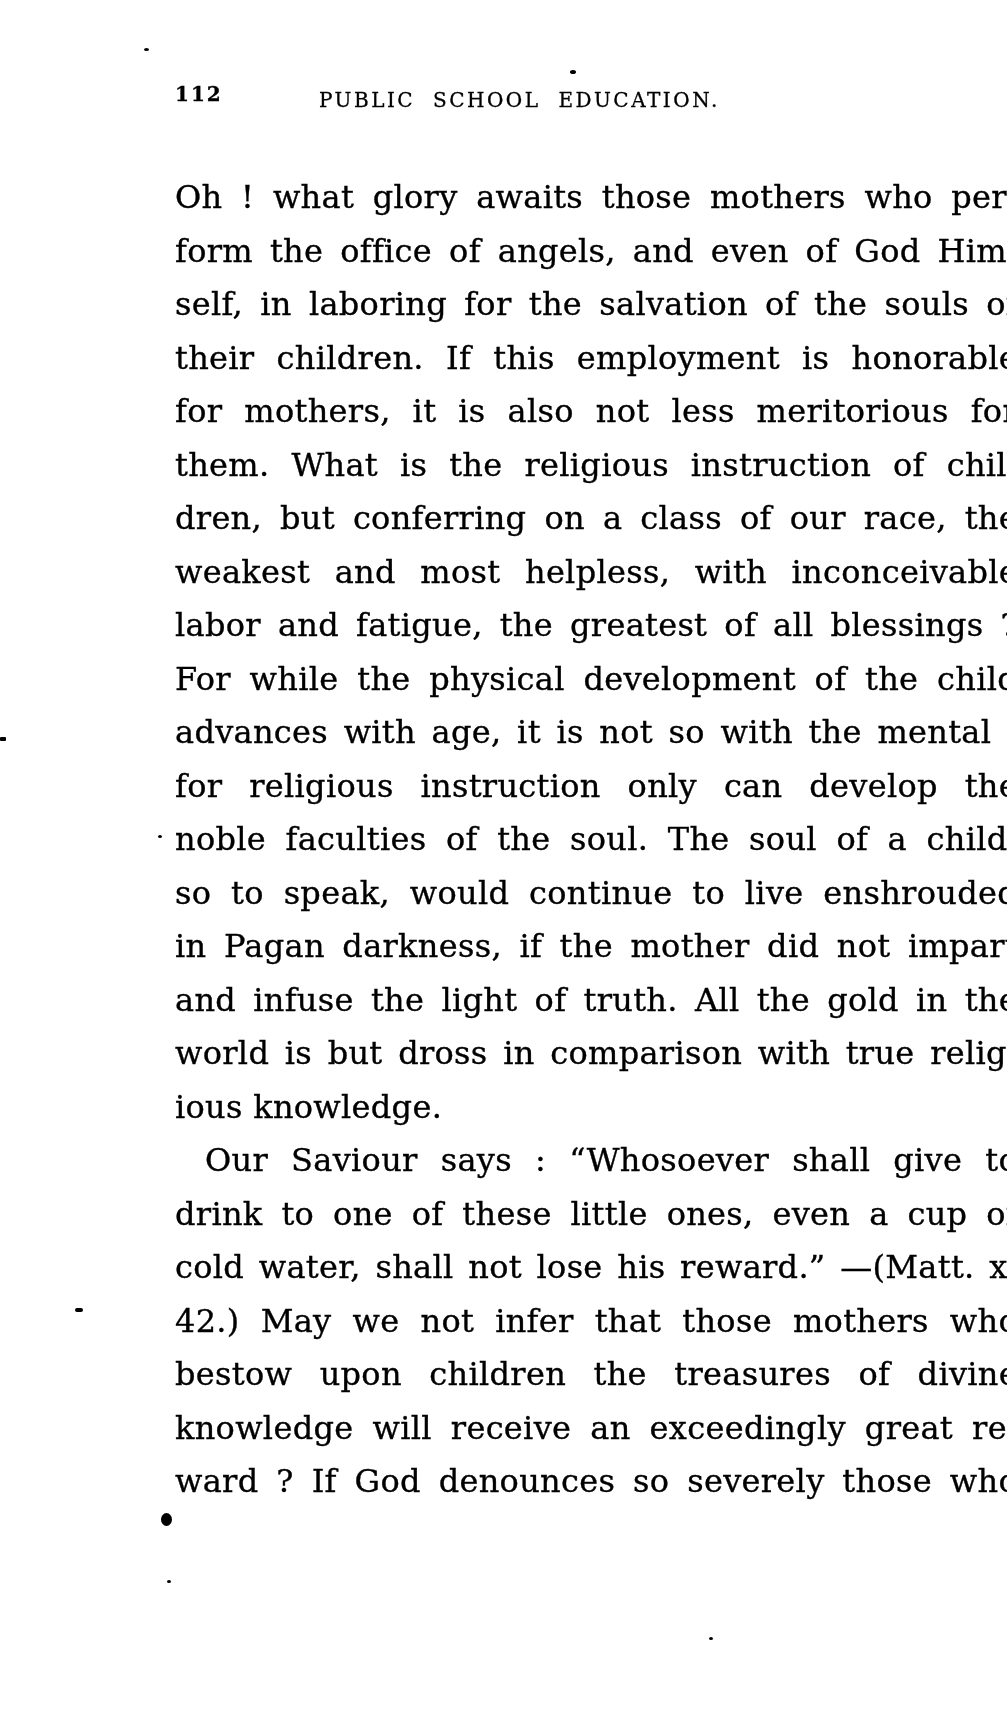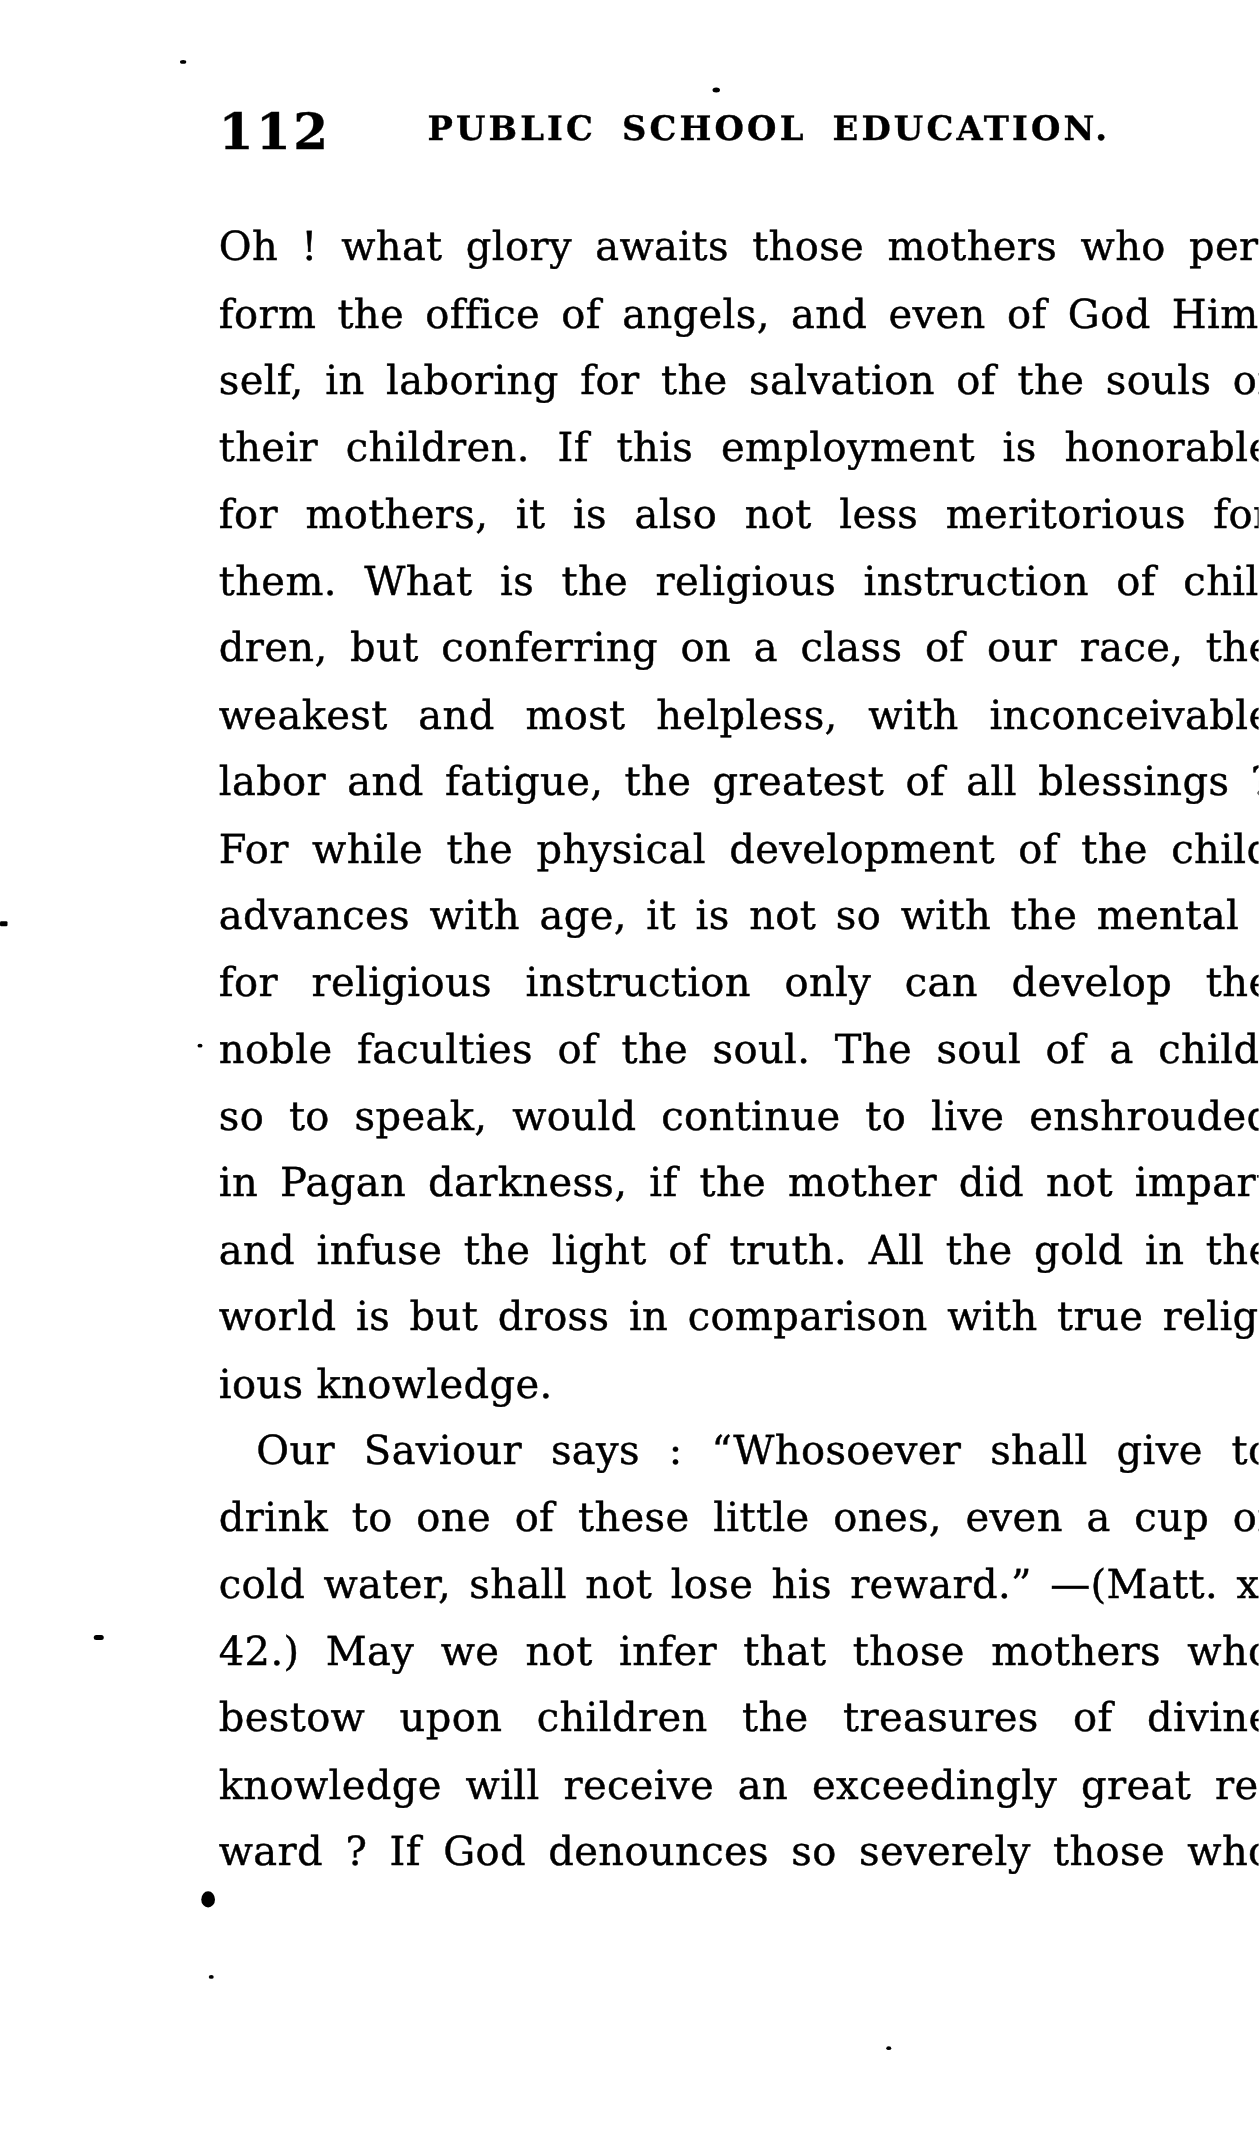--- a/index.html
+++ b/index.html
@@ -20,31 +20,31 @@
     position: absolute;
     top: 82px;
     left: 175px;
     width: 843px;
     height: 42px;
   }
   .pagenum {
     position: absolute;
     left: 0;
     top: 0;
-    font-size: 40px;
+    font-size: 20px;
     font-weight: bold;
     letter-spacing: 2px;
     -webkit-text-stroke: 0.3px #000;
   }
   .title {
     position: absolute;
-    left: 167px;
+    left: 144px;
     top: 6px;
-    font-size: 27px;
-    font-weight: bold;
+    font-size: 20px;
+    font-weight: normal;
     letter-spacing: 2.5px;
     word-spacing: 9px;
     -webkit-text-stroke: 0.3px #000;
   }
   .textblock {
     position: absolute;
     left: 175px;
     top: 171px;
     width: 843px;
   }

